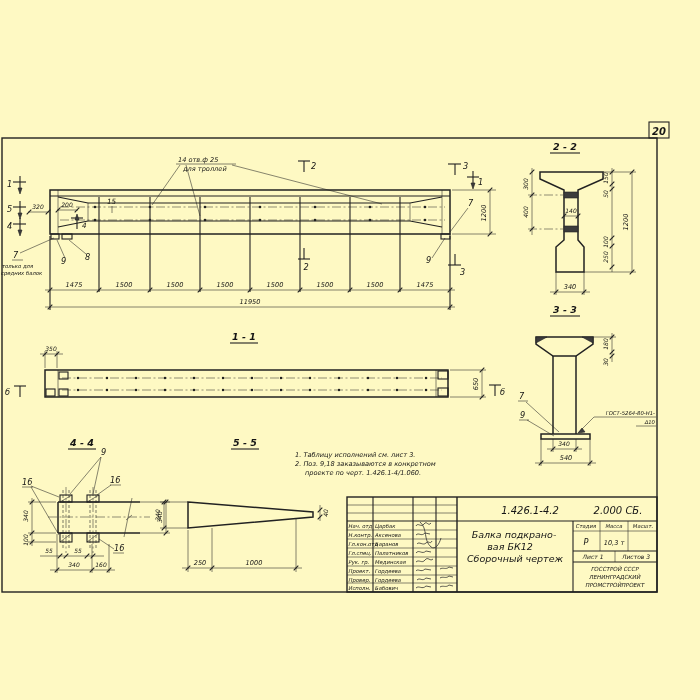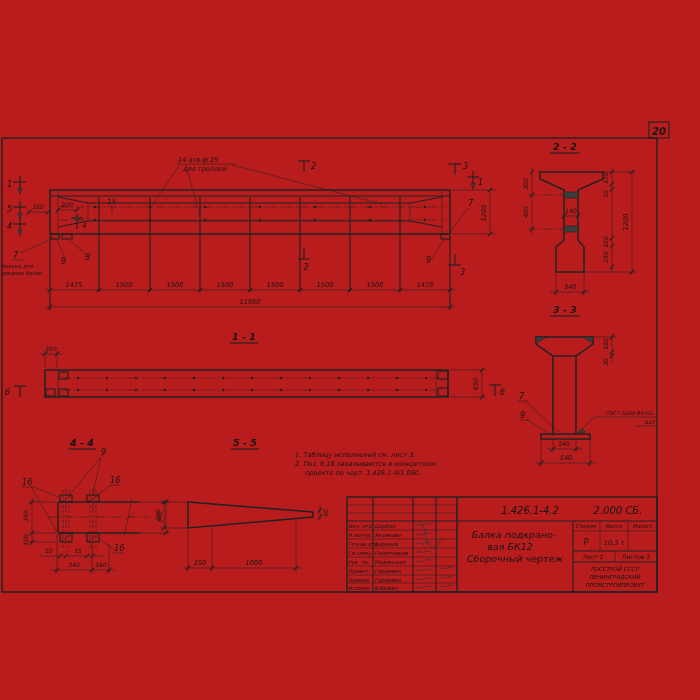--- a/index.html
+++ b/index.html
@@ -1,16 +1,16 @@
 <!DOCTYPE html>
 <html><head>
 <meta charset="utf-8">
 <style>
   html,body{margin:0;padding:0;background:#e8e8e8;}
-  #page{position:relative;width:700px;height:700px;background:#b91c1c;overflow:hidden;}
+  #page{position:relative;width:700px;height:700px;background:#fef9c3;overflow:hidden;}
   svg{position:absolute;left:0;top:0;}
   svg line,svg path,svg rect,svg polygon,svg polyline{stroke:#222;fill:none;stroke-width:1.1;}
   .thick{stroke-width:1.5;}
   .thin{stroke-width:0.55;}
   .frame{stroke-width:1.4;}
   .cl{stroke-width:0.5;stroke-dasharray:9 2.5 2 2.5;}
   .dash{stroke-width:0.6;stroke-dasharray:3 2;}
   .dots{stroke-width:2.7;stroke-linecap:round;stroke-dasharray:0 55;}
   .dots2{stroke-width:2.4;stroke-linecap:round;stroke-dasharray:0 29;}
   .dk{fill:#3c3c3c;stroke:#222;stroke-width:0.6;}

